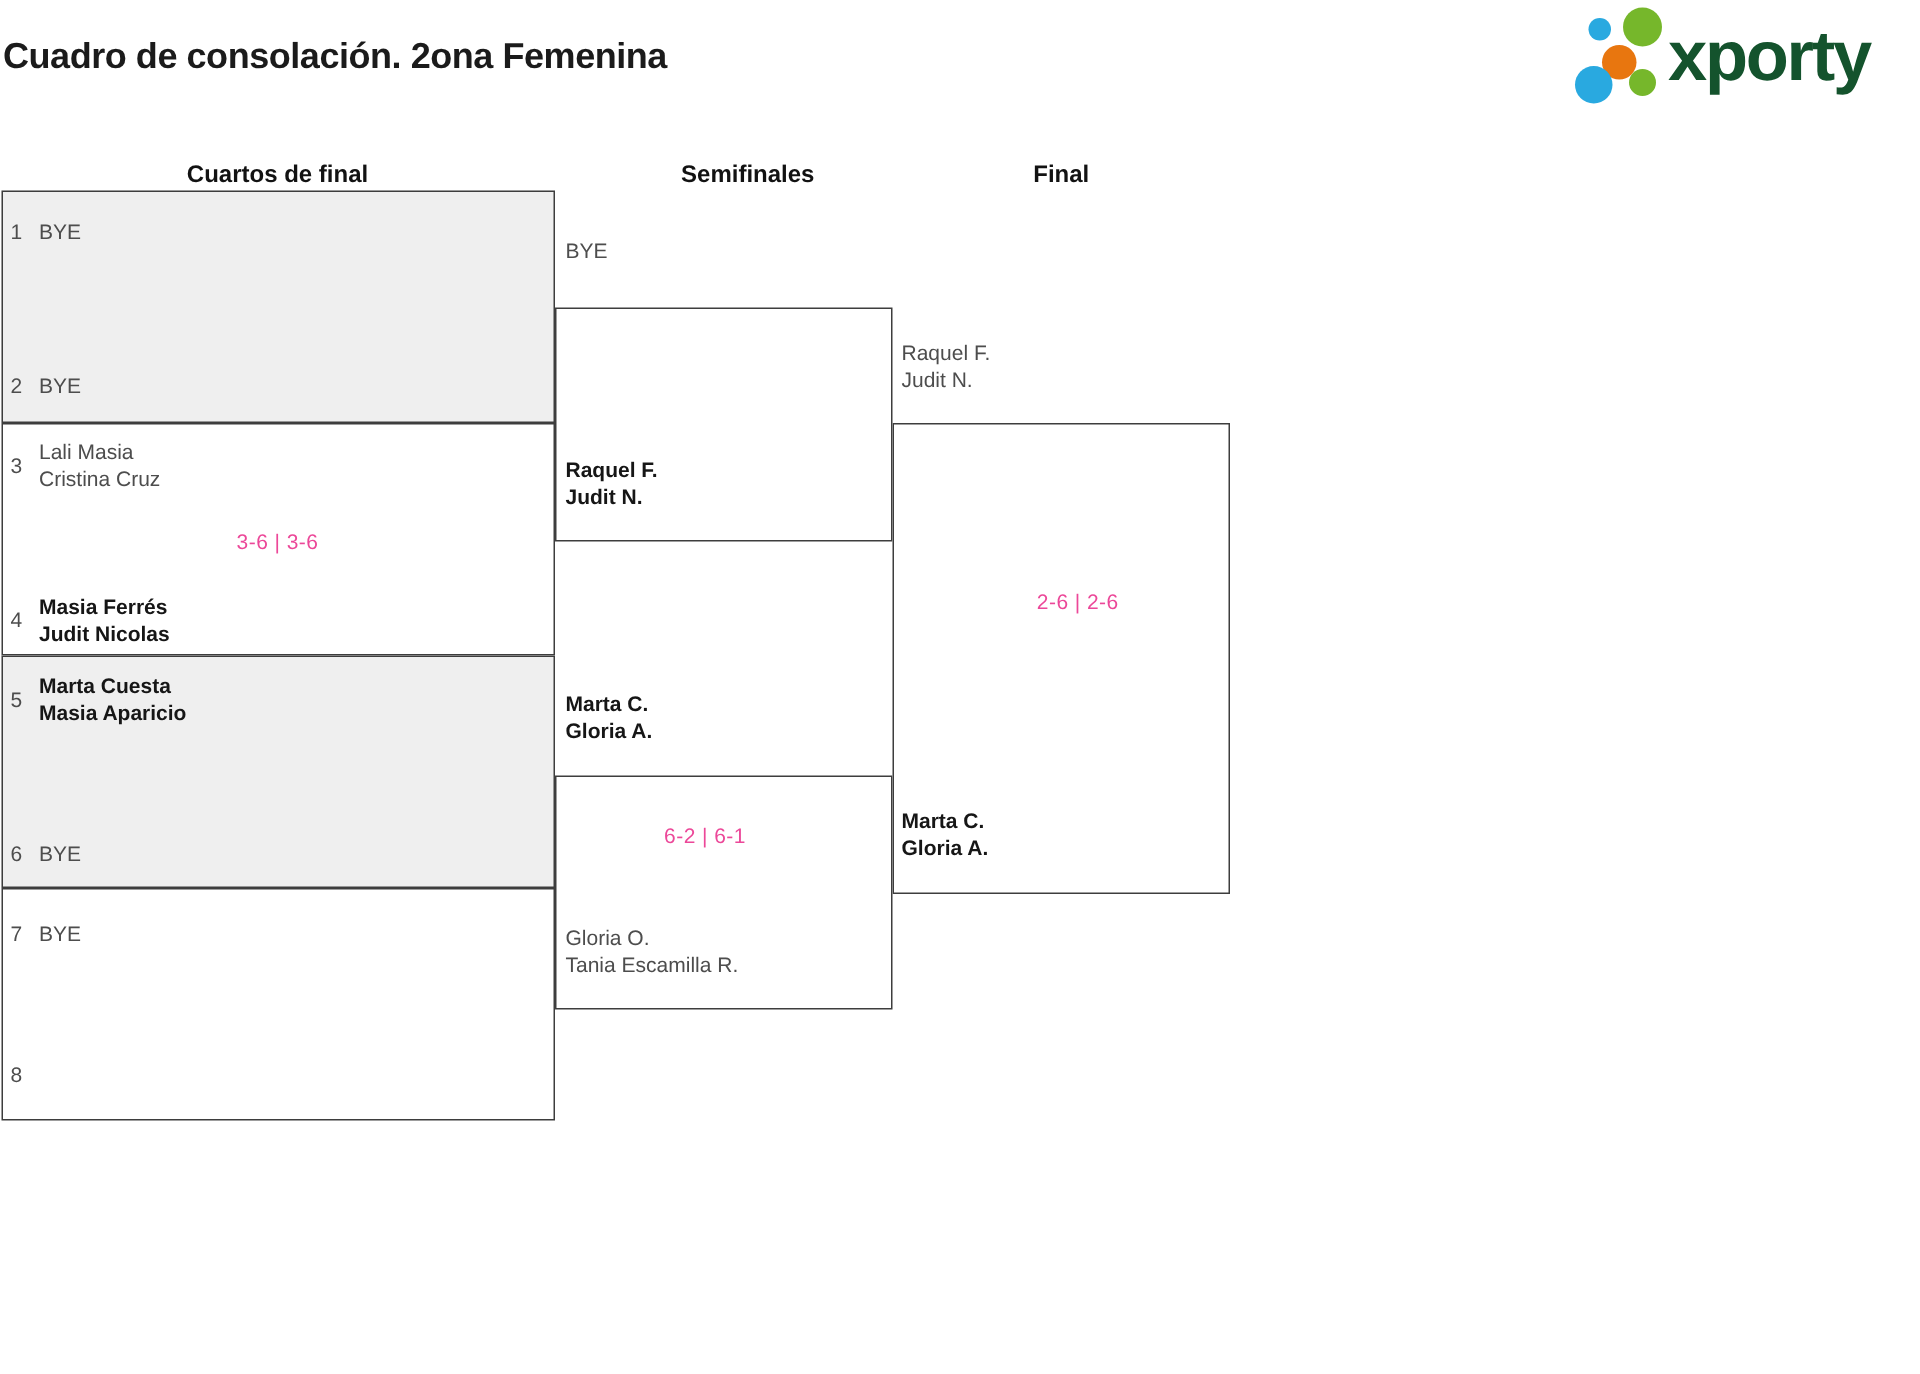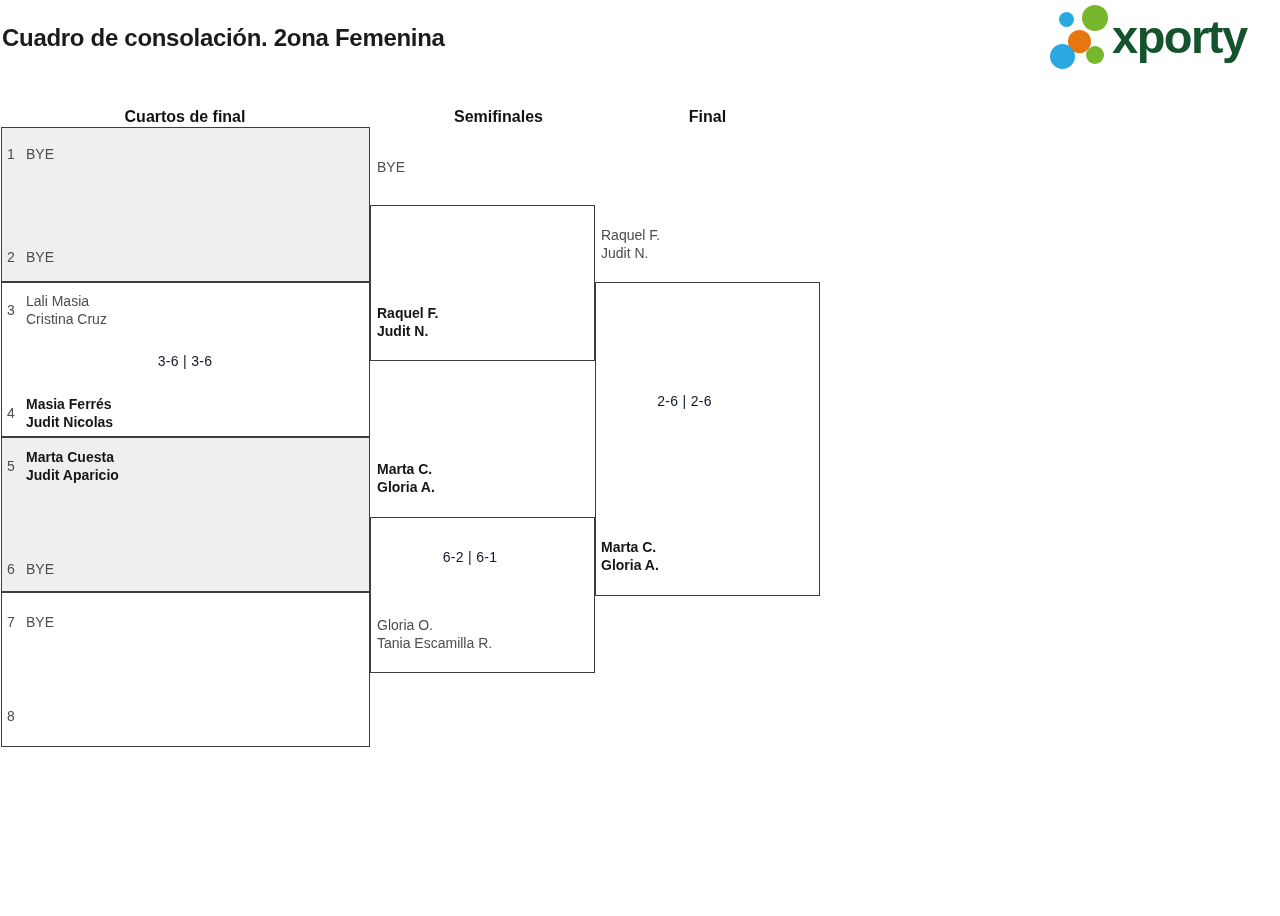--- a/index.html
+++ b/index.html
@@ -51,21 +51,21 @@
   .entry .seed{width:19px;flex:none;color:#4d4d4d;}
   .names{display:block;}
   .nm{display:block;}
   .nm:empty{display:none;}
   .entry.winner .names{font-weight:700;color:#161616;}
   .entry.qf{left:7px;}
   .entry.sf{left:377px;}
   .entry.fin{left:601px;}
   
   .score{
-    position:absolute;font-size:14px;line-height:18px;color:#0f172a;
+    position:absolute;font-size:14px;line-height:18px;color:#ec4899;
     text-align:center;letter-spacing:0.3px;
   }
 </style>
 </head>
 <body>
 
 <div id="frame">
 
   <div class="title l2">Cuadro de consolación. 2ona Femenina</div>
 
@@ -116,21 +116,21 @@
     <span class="names">
         <span class="nm">Masia Ferrés</span>
         <span class="nm">Judit Nicolas</span>
       </span>
   </div>
 
   <div class="entry qf winner" style="top:448px">
     <span class="seed">5</span>
     <span class="names">
         <span class="nm">Marta Cuesta</span>
-        <span class="nm">Judit Aparicio</span>
+        <span class="nm">Masia Aparicio</span>
       </span>
   </div>
   <div class="entry qf" style="top:560px">
     <span class="seed">6</span>
     <span class="names">
         <span class="nm">BYE</span>
       </span>
   </div>
 
   <div class="entry qf" style="top:613px">
@@ -168,21 +168,21 @@
         <span class="nm">Tania Escamilla R.</span>
       </span>
   </div>
 
   <div class="entry fin" style="top:226px">
     <span class="names">
         <span class="nm">Raquel F.</span>
         <span class="nm">Judit N.</span>
       </span>
   </div>
-  <div class="score" style="left:561px;top:392px;width:247px">2-6 | 2-6</div>
+  <div class="score" style="left:595px;top:392px;width:247px">2-6 | 2-6</div>
   <div class="entry fin winner" style="top:538px">
     <span class="names">
         <span class="nm">Marta C.</span>
         <span class="nm">Gloria A.</span>
       </span>
   </div>
 
 </div>
 
 </body></html>

